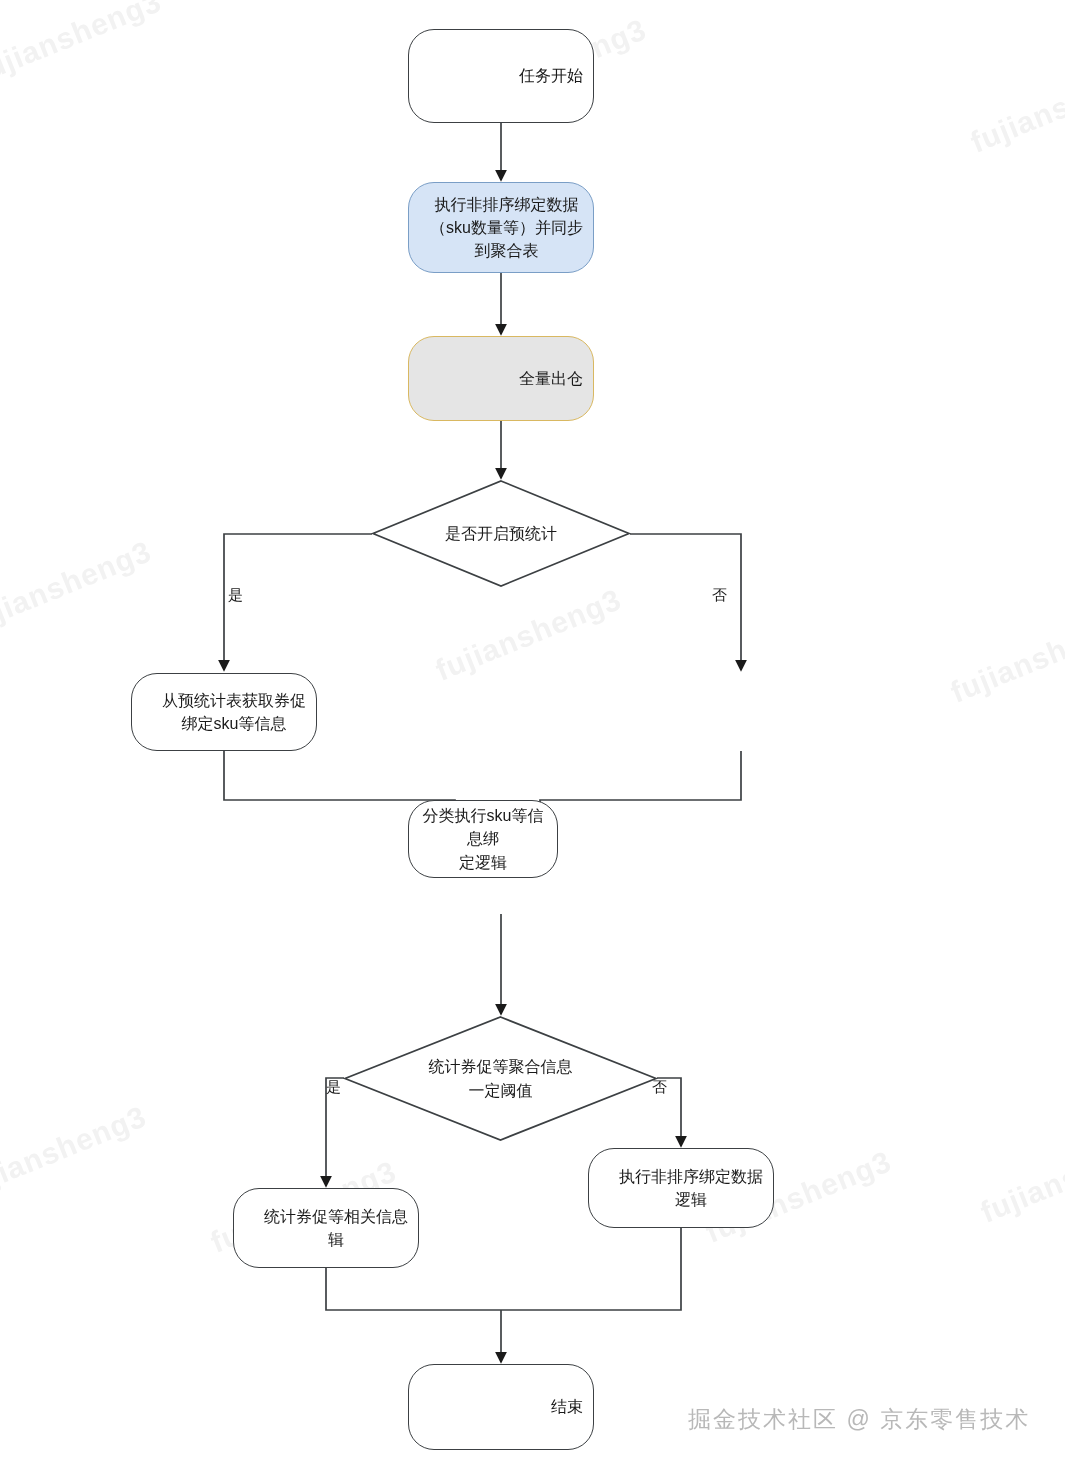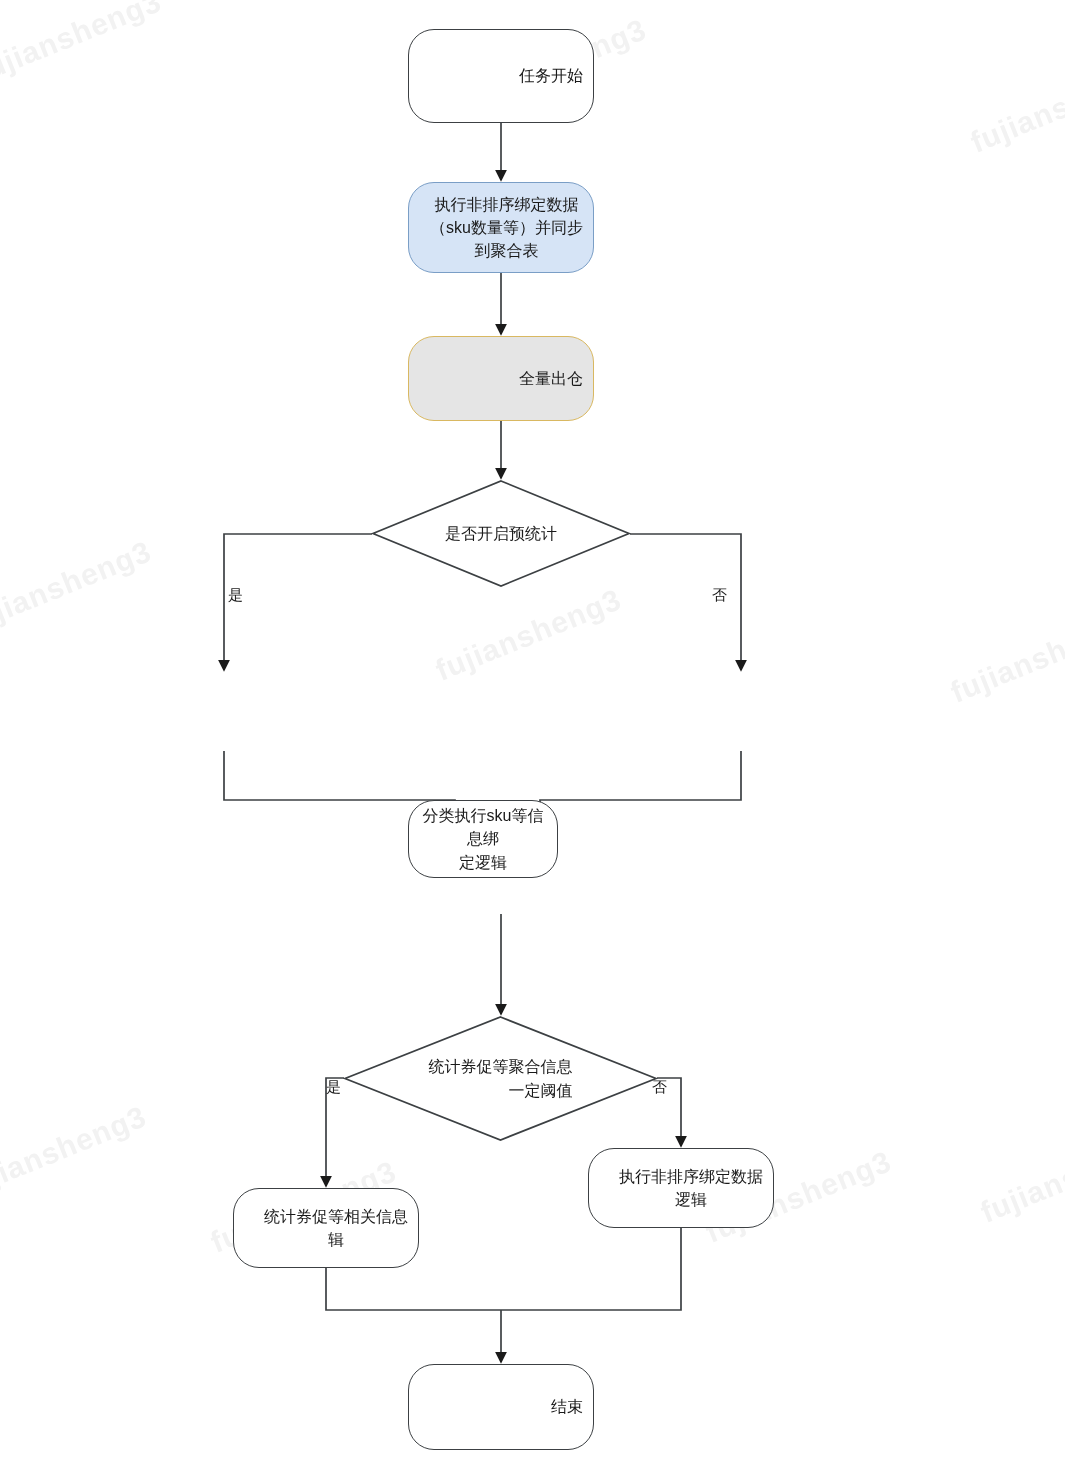--- a/index.html
+++ b/index.html
@@ -79,21 +79,21 @@
     position: absolute;
     inset: 0;
     overflow: visible;
   }
   .diamond .dlabel {
     position: absolute;
     inset: 0;
     display: flex;
     align-items: center;
     justify-content: center;
-    text-align: right;
+    text-align: center;
     font-size: 16px;
     line-height: 1.45;
     color: #1a1a1a;
     white-space: pre-line;
     z-index: 1;
   }
   
   .edge-label {
     position: absolute;
     z-index: 3;
@@ -181,20 +181,24 @@
     <span class="label">全量出仓</span>
   </div>
 
   <div class="diamond" style="left:372px; top:480px; width:258px; height:107px;">
     <svg width="258" height="107" viewBox="0 0 258 107">
       <polygon points="129,1 257,53.5 129,106 1,53.5" fill="#ffffff" stroke="#3c4043" stroke-width="1.7"></polygon>
     </svg>
     <div class="dlabel">是否开启预统计</div>
   </div>
 
+  <div class="node box" style="left:131px; top:673px; width:186px; height:78px;">
+    <span class="label">从预统计表获取券促
+绑定sku等信息</span>
+  </div>
 
 
   <div class="node box" style="left:408px; top:800px; width:150px; height:78px;">
     <span class="label">分类执行sku等信息绑
 定逻辑</span>
   </div>
 
   <div class="diamond" style="left:344px; top:1016px; width:313px; height:125px;">
     <svg width="313" height="125" viewBox="0 0 313 125">
       <polygon points="156.5,1 312,62.5 156.5,124 1,62.5" fill="#ffffff" stroke="#3c4043" stroke-width="1.7"></polygon>
@@ -215,14 +219,15 @@
 
   <div class="node box" style="left:408px; top:1364px; width:186px; height:86px;padding-left:48px;">
     <span class="label">结束</span>
   </div>
 
   <div class="edge-label" style="left:228px; top:586px;">是</div>
   <div class="edge-label" style="left:712px; top:586px;">否</div>
   <div class="edge-label" style="left:326px; top:1078px;">是</div>
   <div class="edge-label" style="left:652px; top:1078px;">否</div>
 
+  <div id="credit" style="left:688px; top:1404px;">掘金技术社区 @ 京东零售技术</div>
 
 </div>
 
 </body></html>

